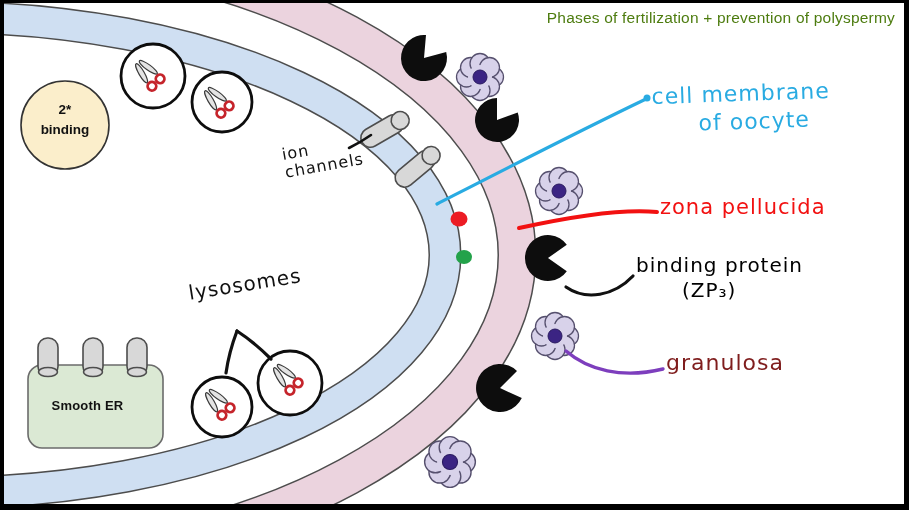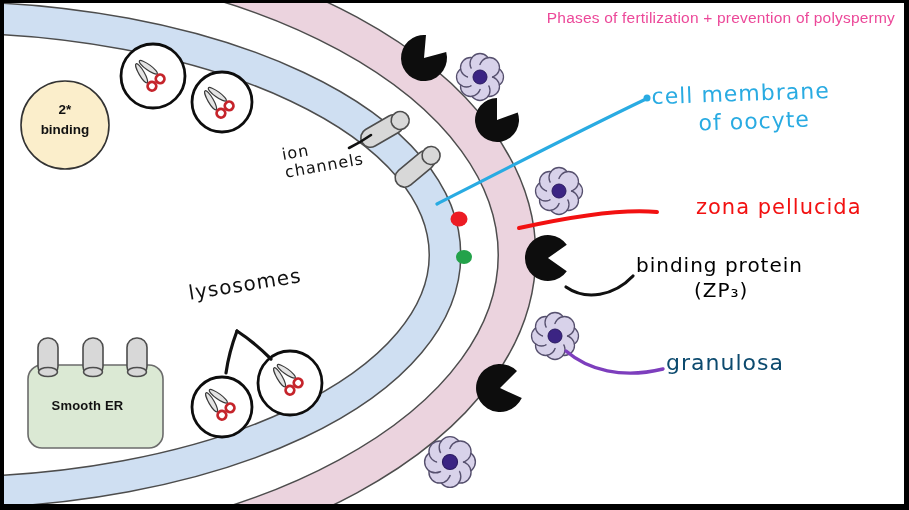--- a/index.html
+++ b/index.html
@@ -34,29 +34,29 @@
   .ptr{fill:none;stroke-linecap:round;}
   .ptr-blue{stroke:#29abe2;stroke-width:3.2;}
   .ptr-red{stroke:#f21111;stroke-width:4;}
   .ptr-black{stroke:#111111;stroke-width:3.2;}
   .ptr-purple{stroke:#7d3ebd;stroke-width:3.4;}
   .ptr-thin{stroke:#111111;stroke-width:2.6;}
 
   
   .lbl{position:absolute;z-index:20;white-space:nowrap;line-height:1.25;
        font-family:"DejaVu Sans",sans-serif;}
-  .title{right:14px;top:8px;font-size:15.5px;color:#ec4899;
+  .title{right:14px;top:8px;font-size:15.5px;color:#4d7c0f;
          font-family:"Liberation Sans",sans-serif;letter-spacing:.2px;}
   .hand{letter-spacing:1px;}
   .lbl-cellmembrane{left:652px;top:80px;color:#29abe2;font-size:22px;transform:rotate(-2deg);}
   .lbl-cellmembrane .l2{margin-left:46px;}
-  .lbl-zona{left:696px;top:194px;color:#f21111;font-size:21px;}
+  .lbl-zona{left:660px;top:194px;color:#f21111;font-size:21px;}
   .lbl-binding{left:636px;top:253px;color:#000000;font-size:20px;}
-  .lbl-binding .l2{margin-left:58px;}
-  .lbl-granulosa{left:666px;top:349px;color:#0c4a6e;font-size:22px;}
+  .lbl-binding .l2{margin-left:46px;}
+  .lbl-granulosa{left:666px;top:349px;color:#7f1d1d;font-size:22px;}
   .lbl-ion{left:283px;top:139px;color:#111;font-size:16px;line-height:1.1;transform:rotate(-10deg);}
   .lbl-lyso{left:188px;top:272px;color:#111;font-size:20px;transform:rotate(-9deg);}
   .lbl-er{left:28px;top:365px;width:119px;height:83px;display:flex;align-items:center;
           justify-content:center;font-weight:bold;font-size:13px;color:#111;
           font-family:"Liberation Sans",sans-serif;letter-spacing:.2px;}
   .lbl-oocyte{left:21px;top:100px;width:88px;text-align:center;font-weight:bold;
           font-size:13.5px;color:#111;line-height:1.45;font-family:"Liberation Sans",sans-serif;}
 </style>
 </head>
 <body>

